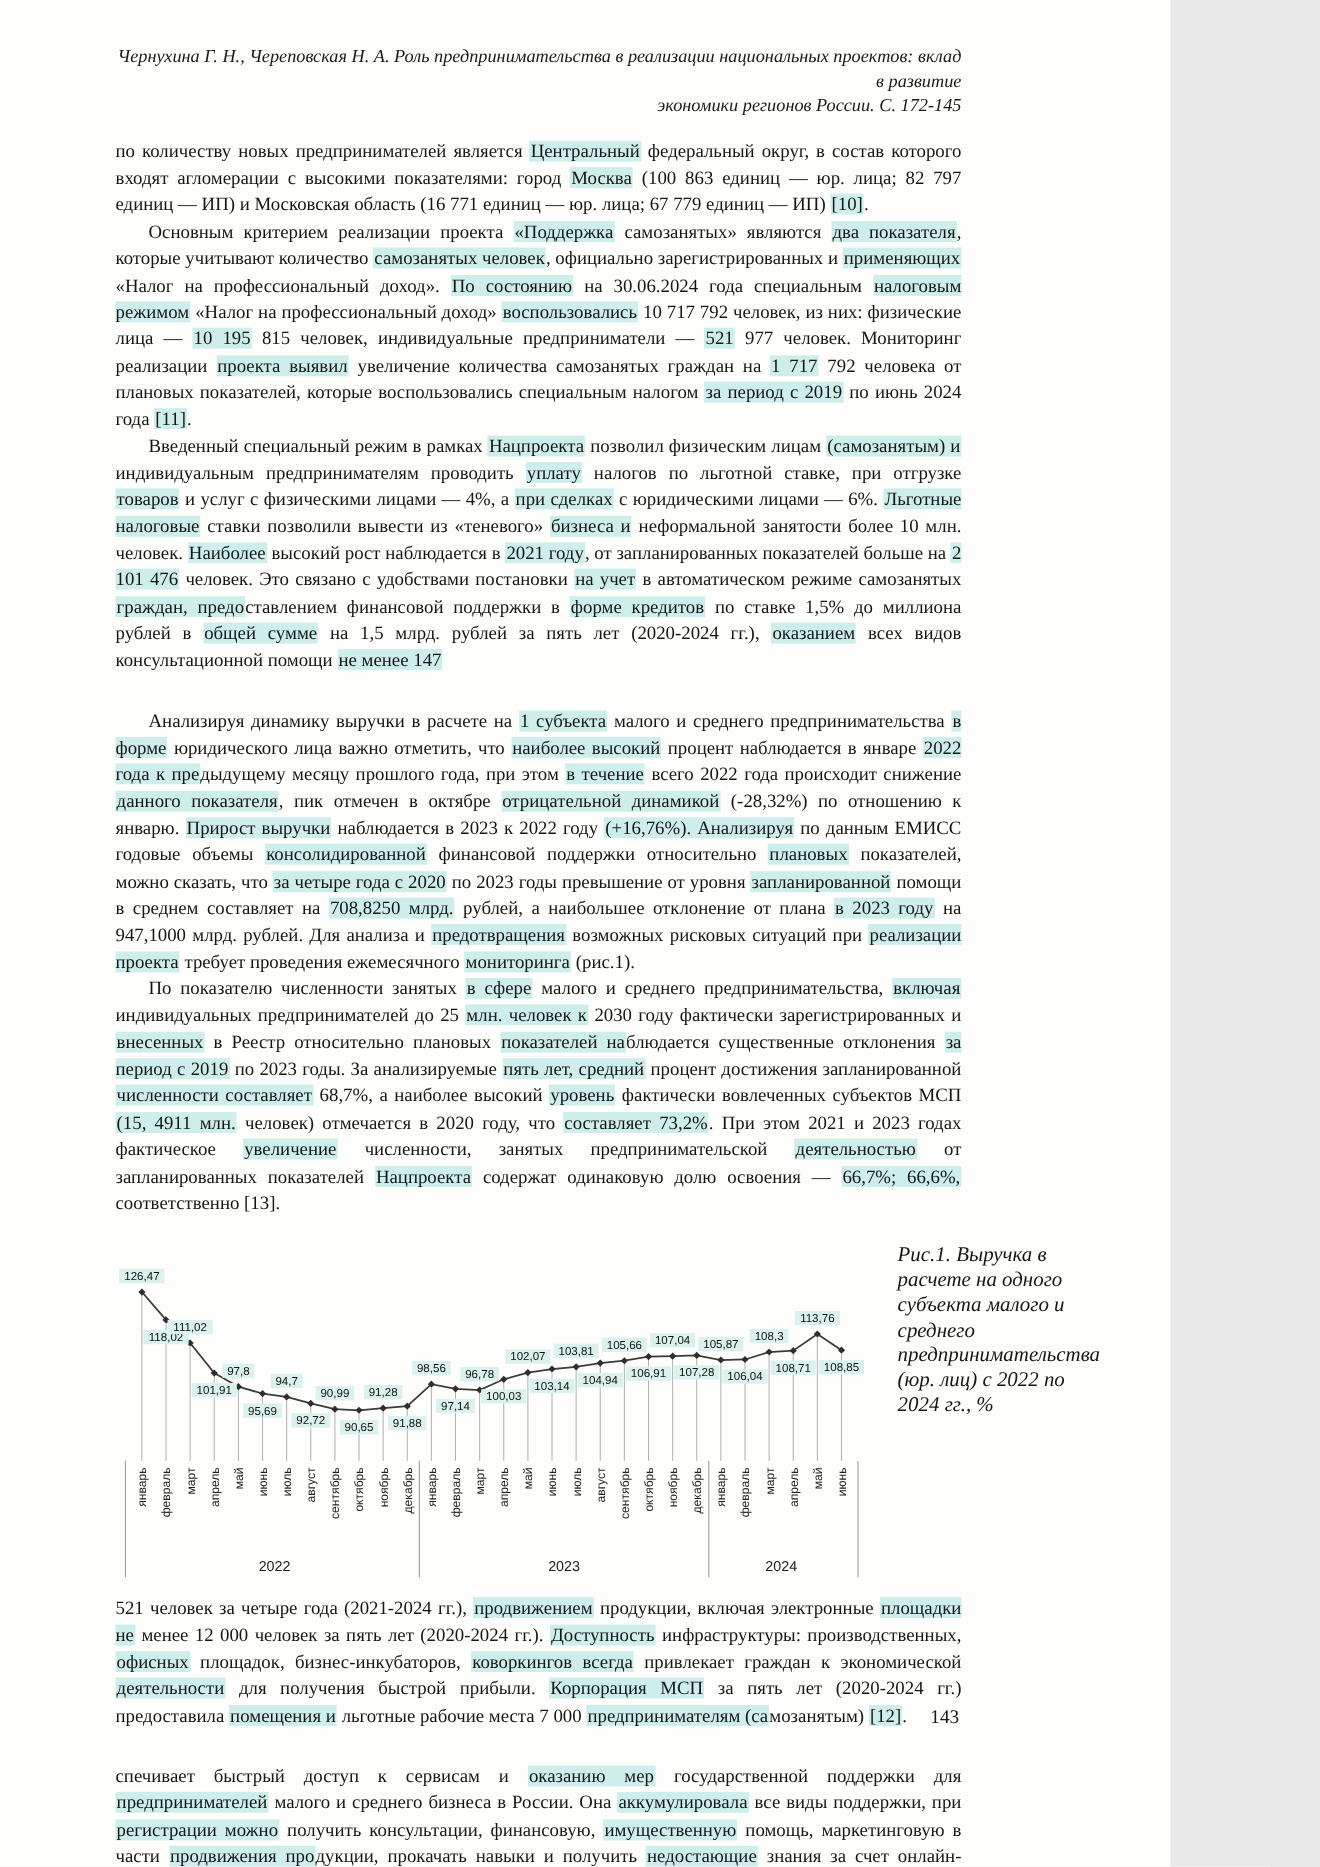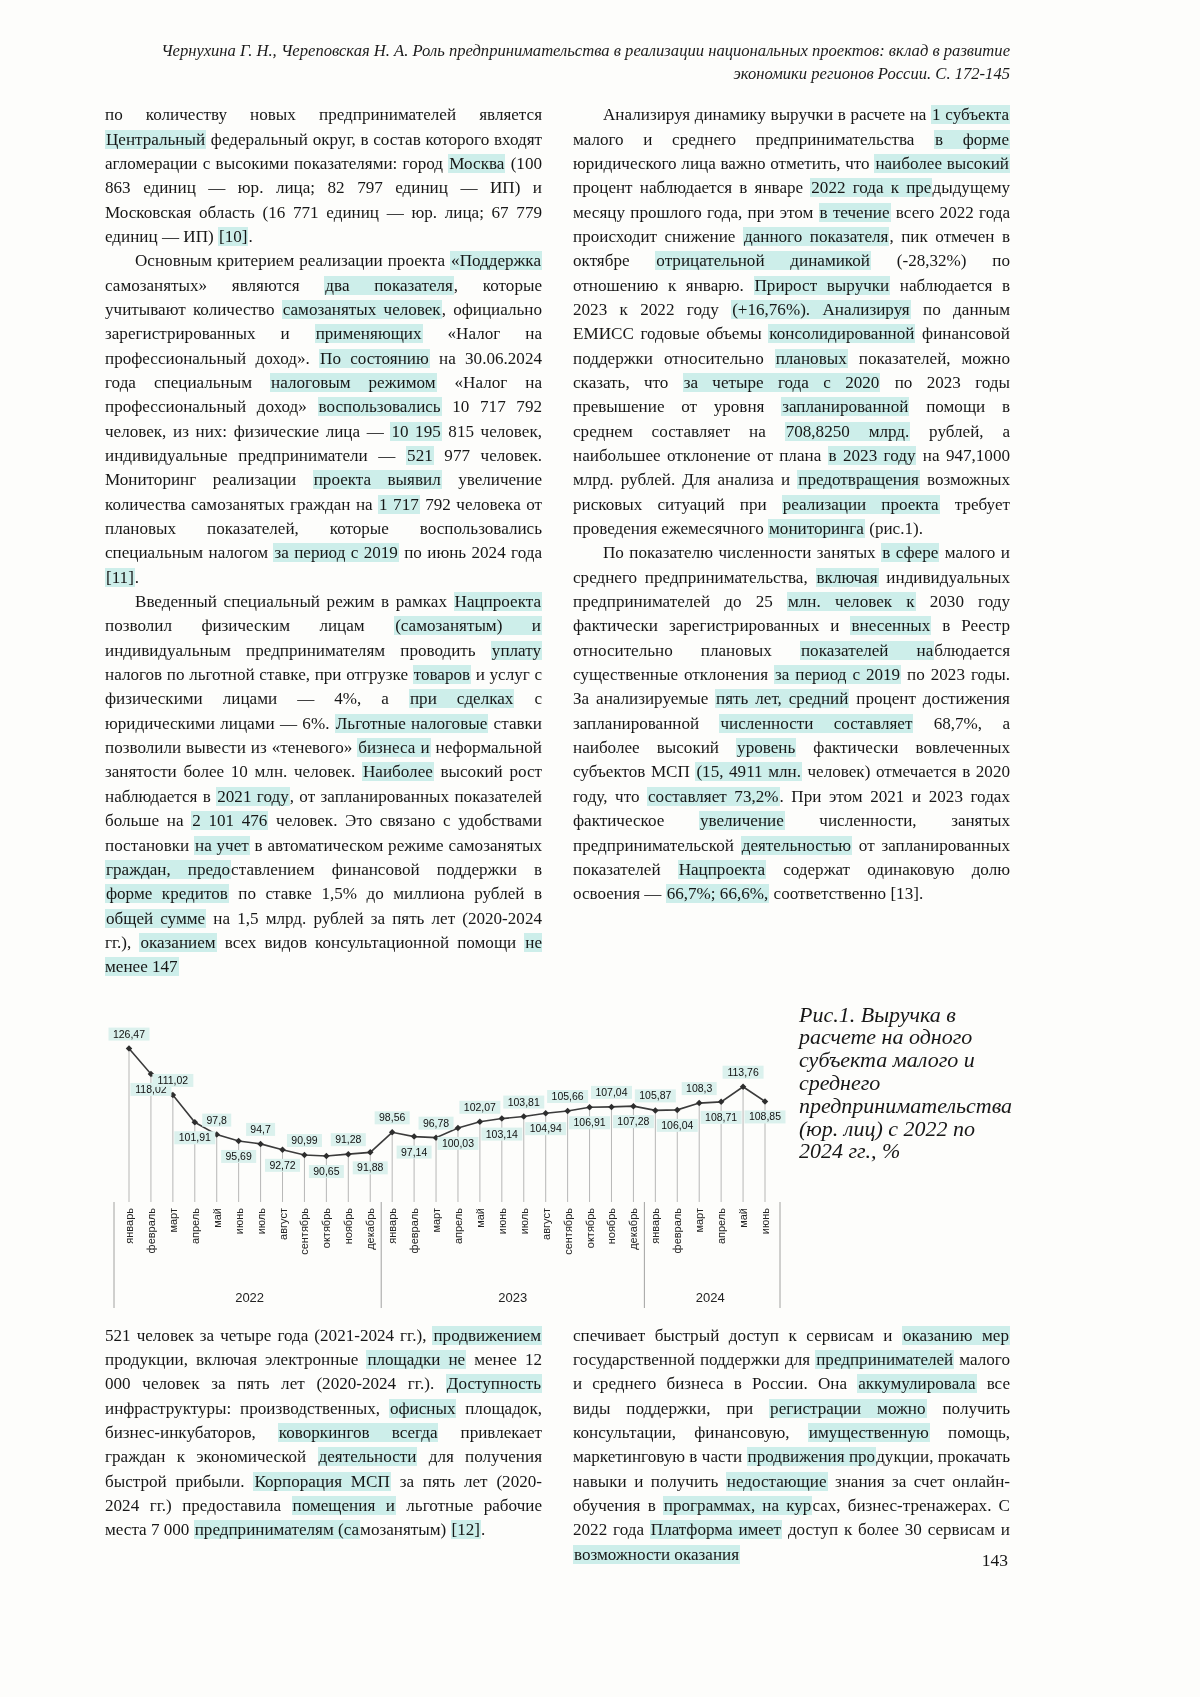--- a/index.html
+++ b/index.html
@@ -1,54 +1,54 @@
 <!DOCTYPE html>
 <html lang="ru" style="--hl: #cdeeea;"><head>
 <meta charset="utf-8">
 <style>
   * { box-sizing: border-box; }
   html, body { margin: 0; padding: 0; }
   body { width: 1200px; font-family: "Liberation Serif", serif; background: #e9e9e9; }
   .page {
     position: relative;
-    width: 1200px;
+    width: 1064px;
     height: 1697px;
     background: #fdfdfb;
     color: #161616;
     overflow: hidden;
   }
   .content { padding: 40px 190px 0 105px; }
   .running-head {
     font-style: italic;
     text-align: right;
     font-size: 16.6px;
     line-height: 22.6px;
     color: #1a1a1a;
   }
-  .cols { display: flex; gap: 31px; margin-top: 18px; }
+  .cols { display: flex; gap: 31px; margin-top: 18px; flex-direction: column; }
   .col {
     flex: 1 1 0;
     text-align: justify;
     font-size: 17.1px;
     line-height: 24.35px;
     hyphens: auto;
   }
   .col p { margin: 0; }
   .col p.indent { text-indent: 30px; }
   mark { background: var(--hl, #cfeeea); color: inherit; padding: 0 1px; }
   .figure-row { display: flex; margin-top: 16px; align-items: flex-start; }
   .chart-wrap { width: 682px; flex: 0 0 auto; }
   .chart-wrap svg { display: block; }
   svg text { font-family: "Liberation Sans", sans-serif; }
   .caption {
     width: 222px;
-    margin-left: 12px;
+    margin-left: 29px;
     padding-top: 8px;
     font-style: italic;
-    font-size: 22px;
+    font-size: 19px;
     line-height: 22.8px;
     text-align: left;
   }
   .cols.bottom { margin-top: 6px; }
   .page-num {
     position: absolute;
     top: 1550px;
     right: 192px;
     font-size: 17.5px;
     color: #161616;

